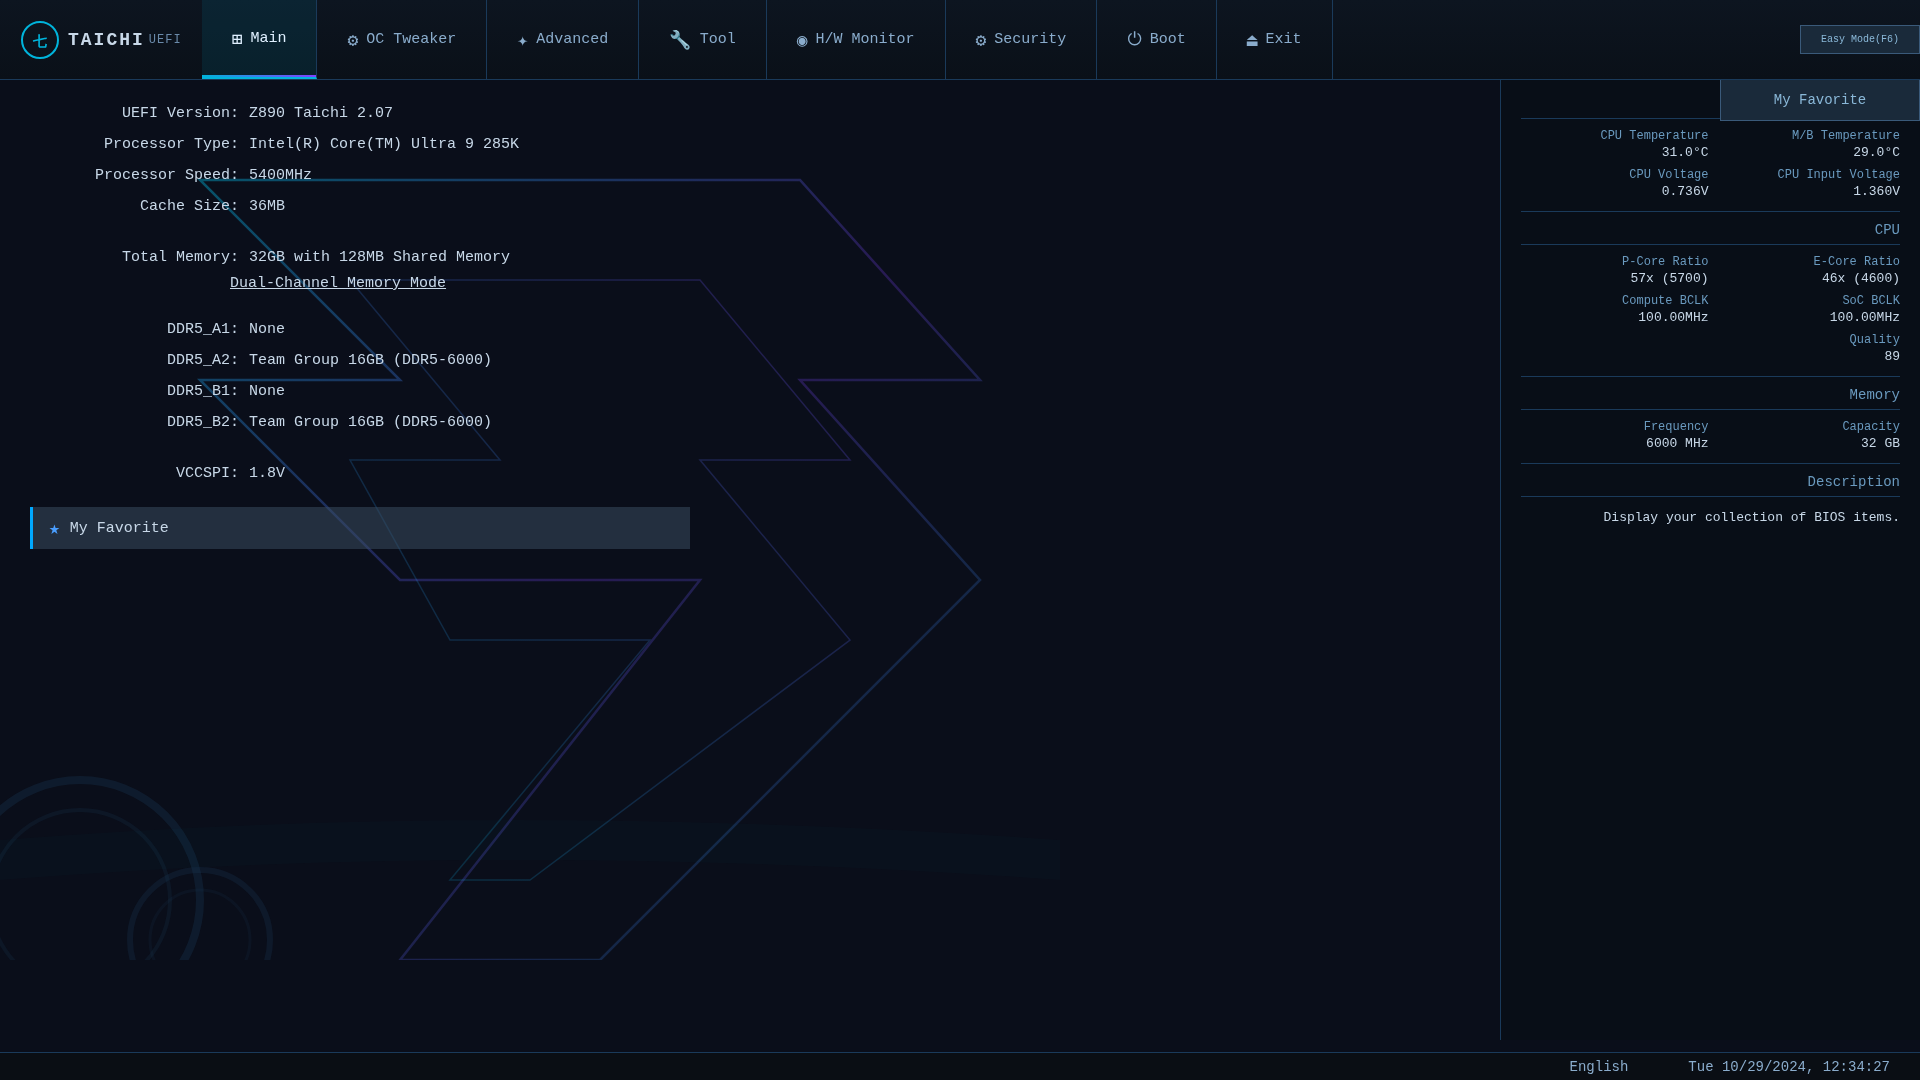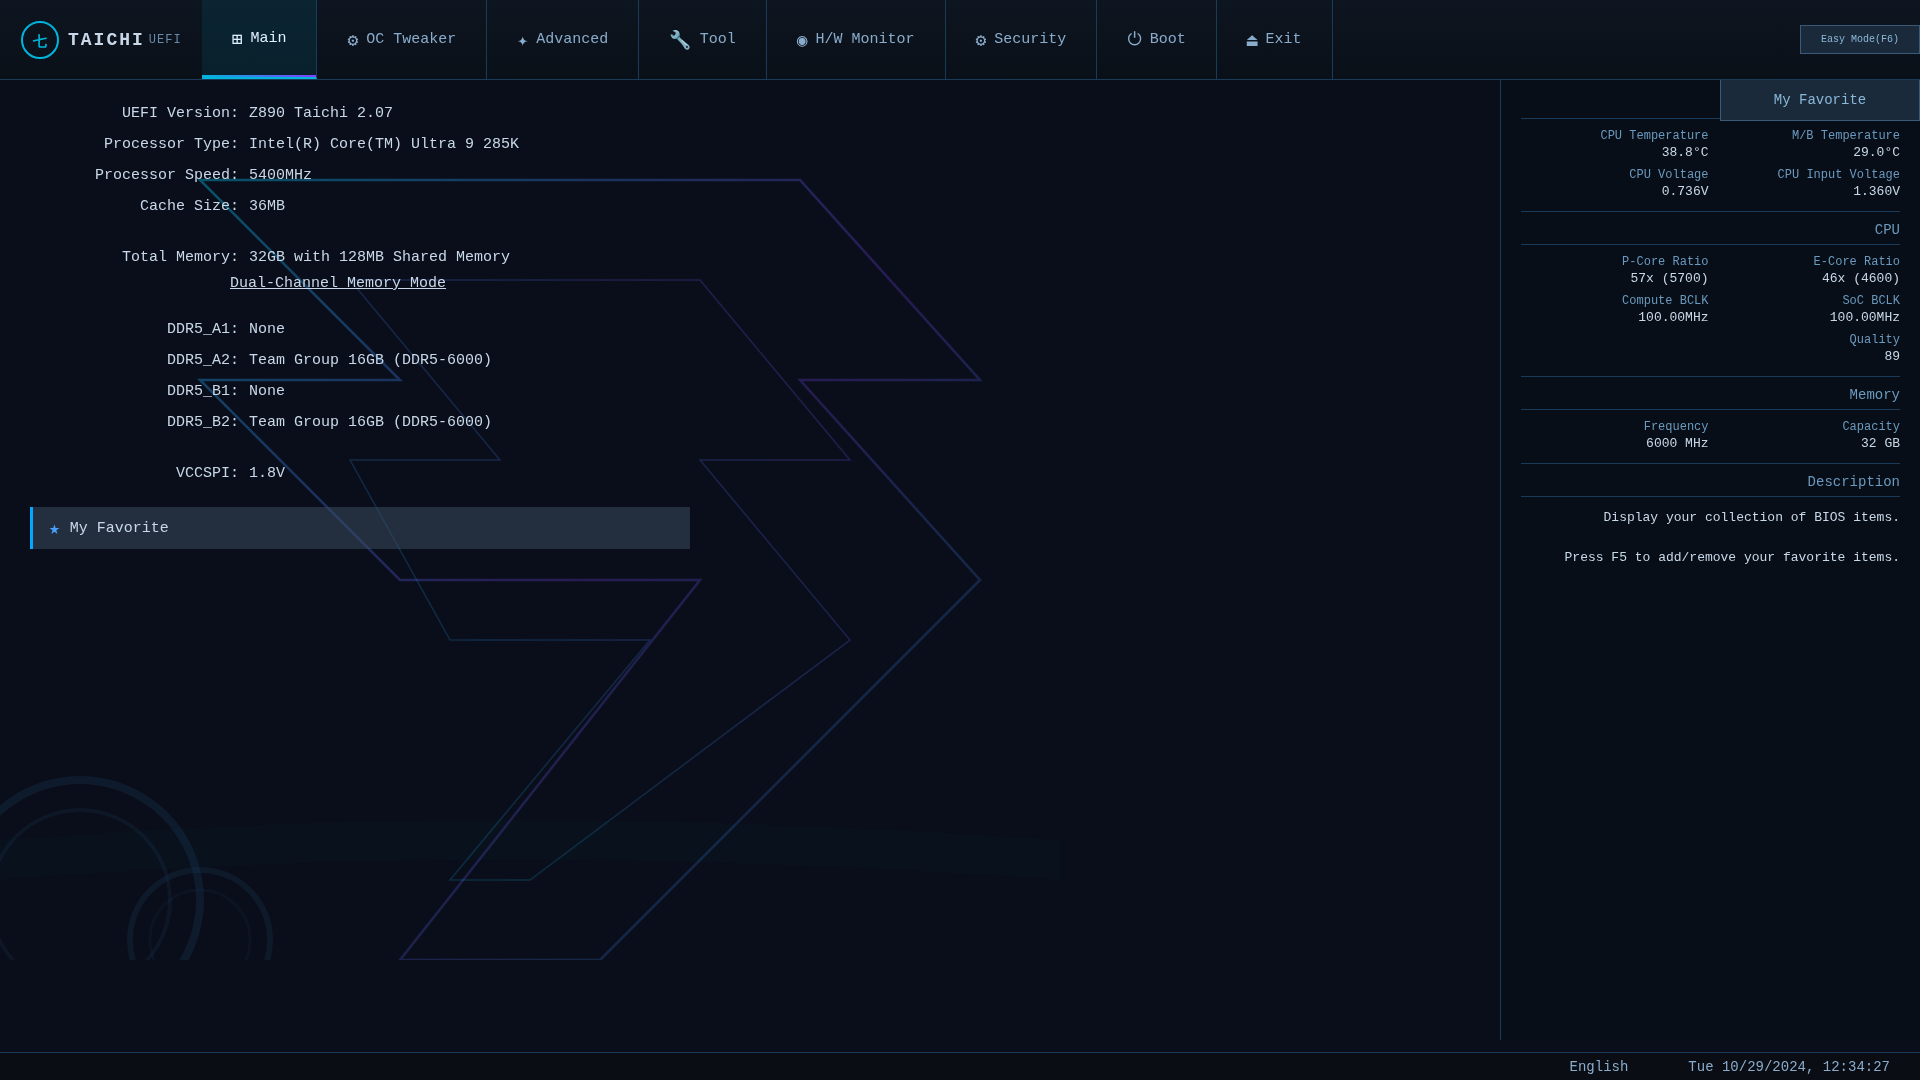--- a/index.html
+++ b/index.html
@@ -444,21 +444,21 @@
     </div>
   </div>
 
   <div class="right-panel">
 
     <div class="right-section">
       <div class="right-section-title">Temperature &amp; Voltage</div>
       <div class="right-grid">
         <div>
           <div class="right-item-label">CPU Temperature</div>
-          <div class="right-item-value">38.8°C</div>
+          <div class="right-item-value">31.0°C</div>
         </div>
         <div>
           <div class="right-item-label">M/B Temperature</div>
           <div class="right-item-value">29.0°C</div>
         </div>
         <div>
           <div class="right-item-label">CPU Voltage</div>
           <div class="right-item-value">0.736V</div>
         </div>
         <div>
@@ -511,21 +511,20 @@
         </div>
       </div>
     </div>
 
     <hr class="right-divider">
 
     <div class="right-section">
       <div class="right-section-title">Description</div>
       <p class="description-text">Display your collection of BIOS items.</p>
       <br>
-      <p class="description-text">Press F5 to add/remove your favorite items.</p>
     </div>
   </div>
 </div>
 
 <div class="status-bar">
   <span class="status-language">English</span>
   <span class="status-datetime">Tue 10/29/2024, 12:34:27</span>
 </div>
 
 </body></html>

